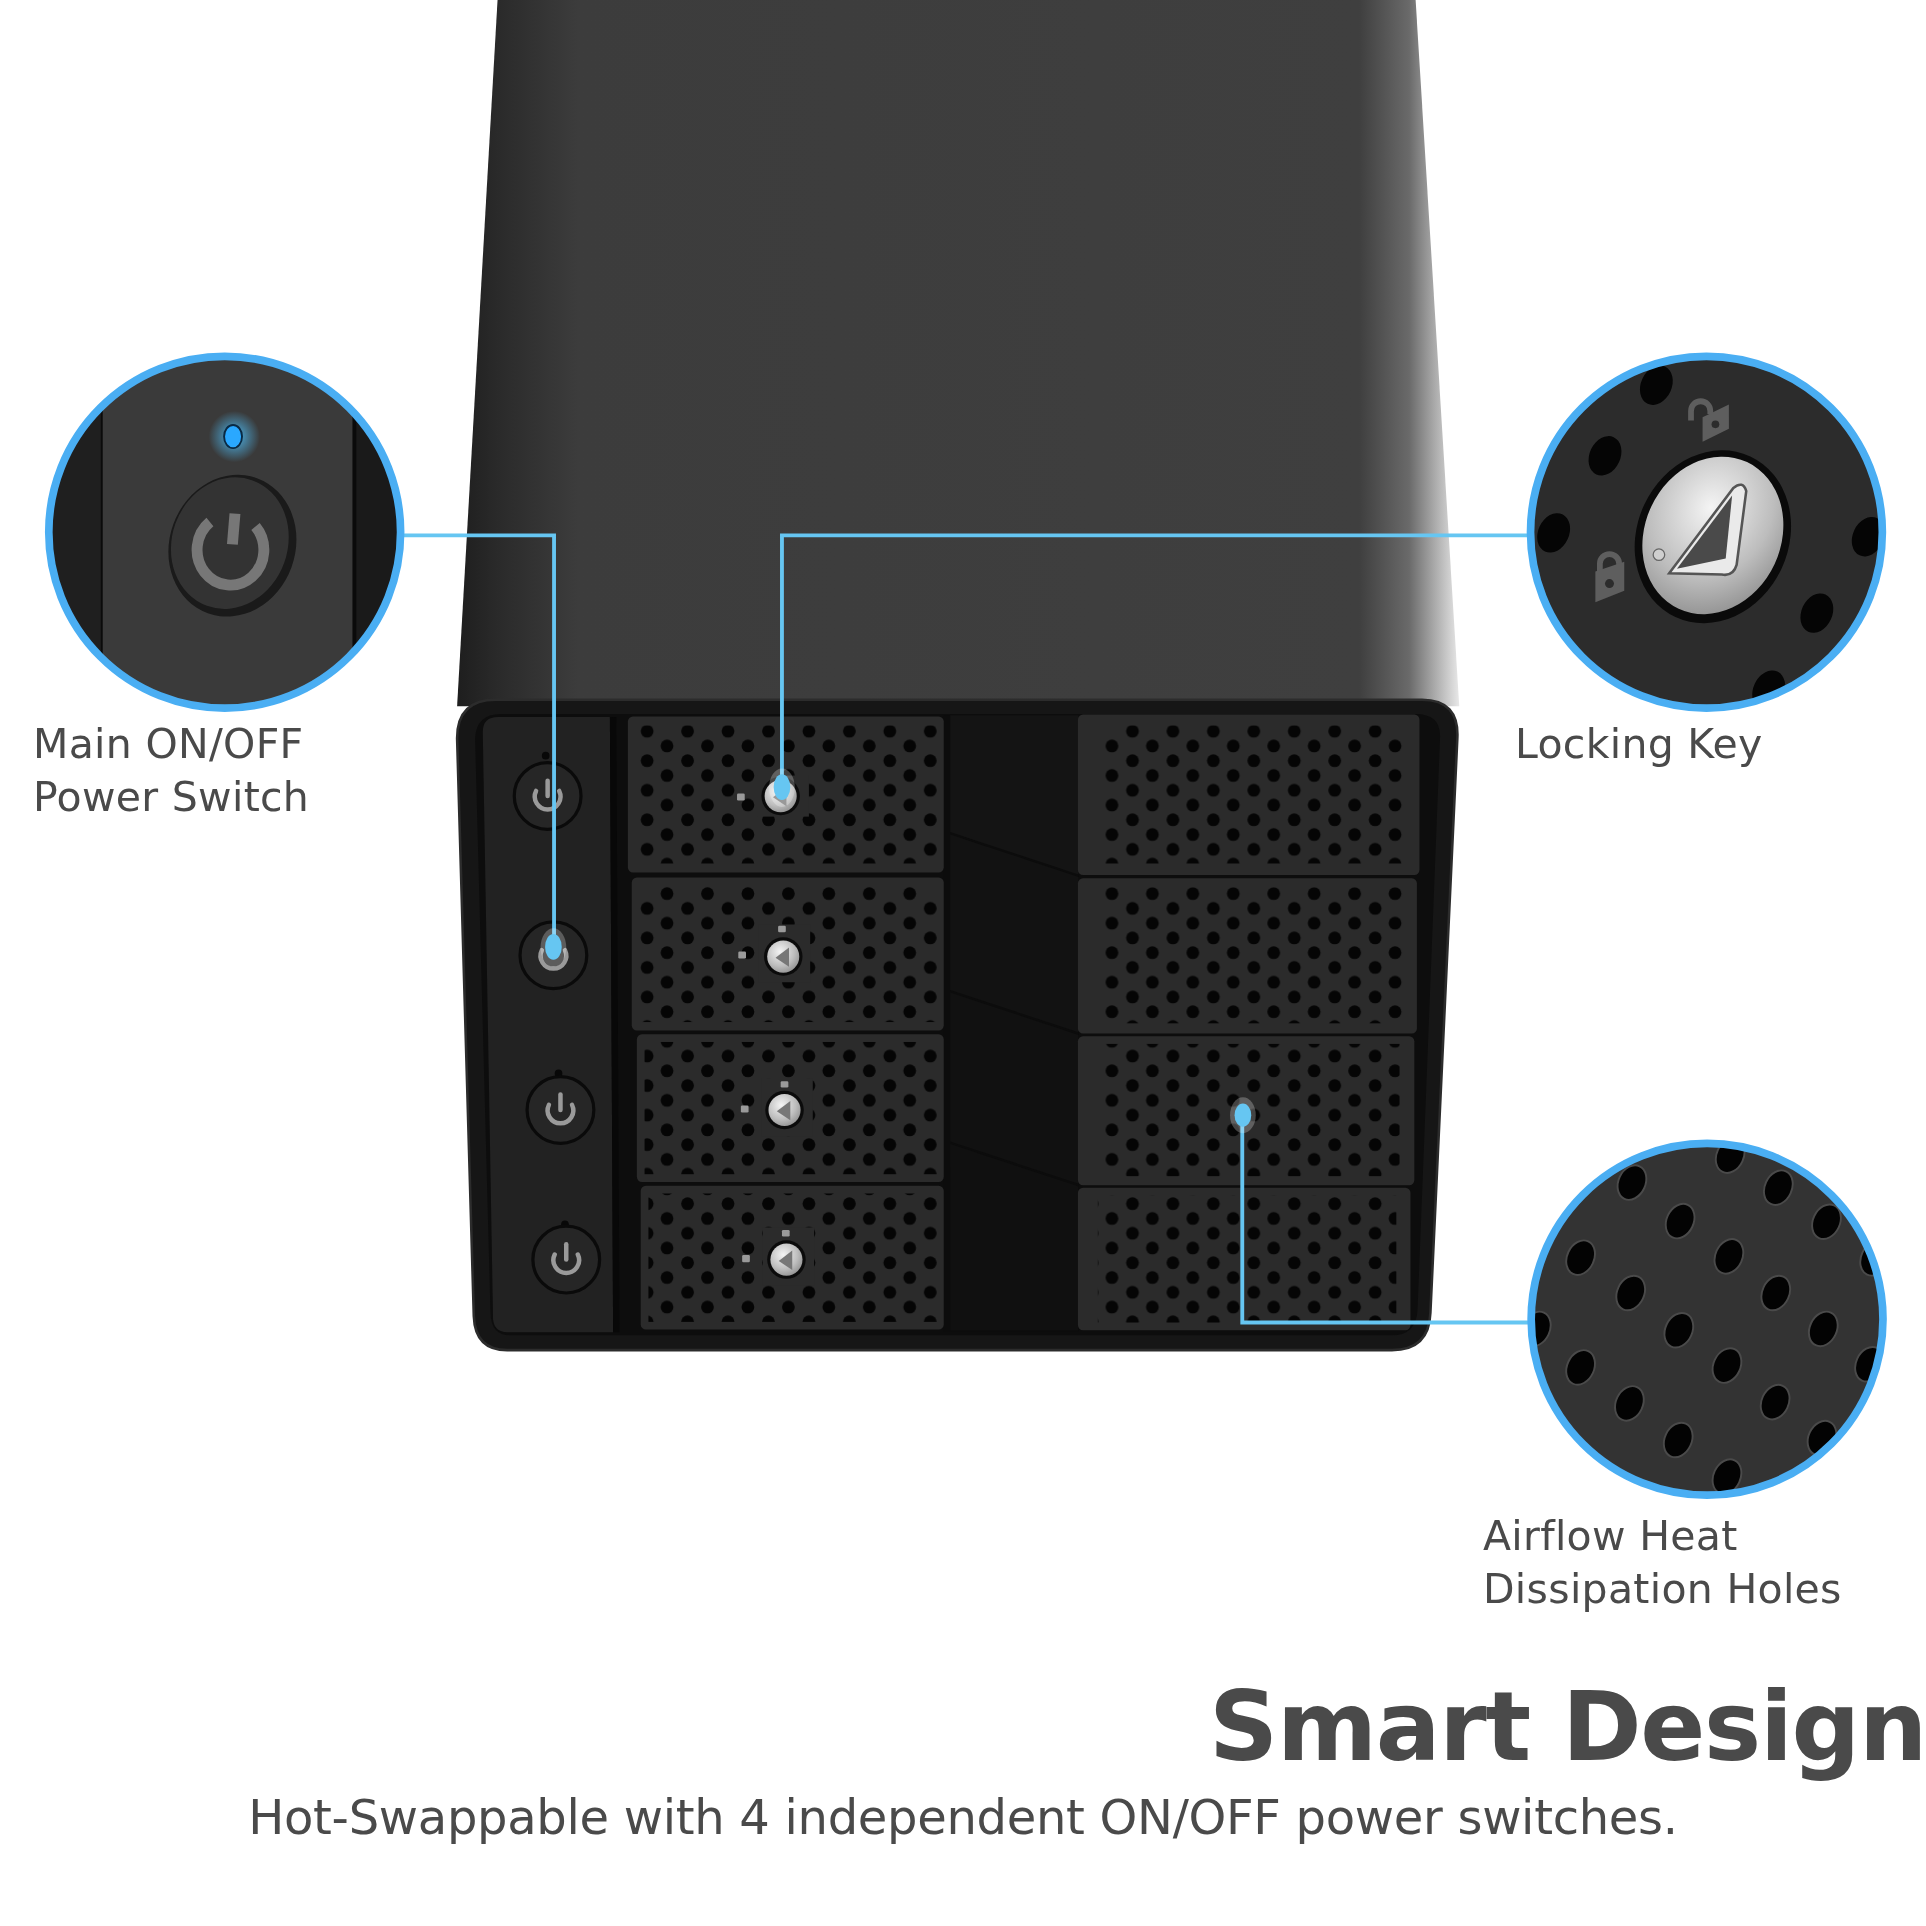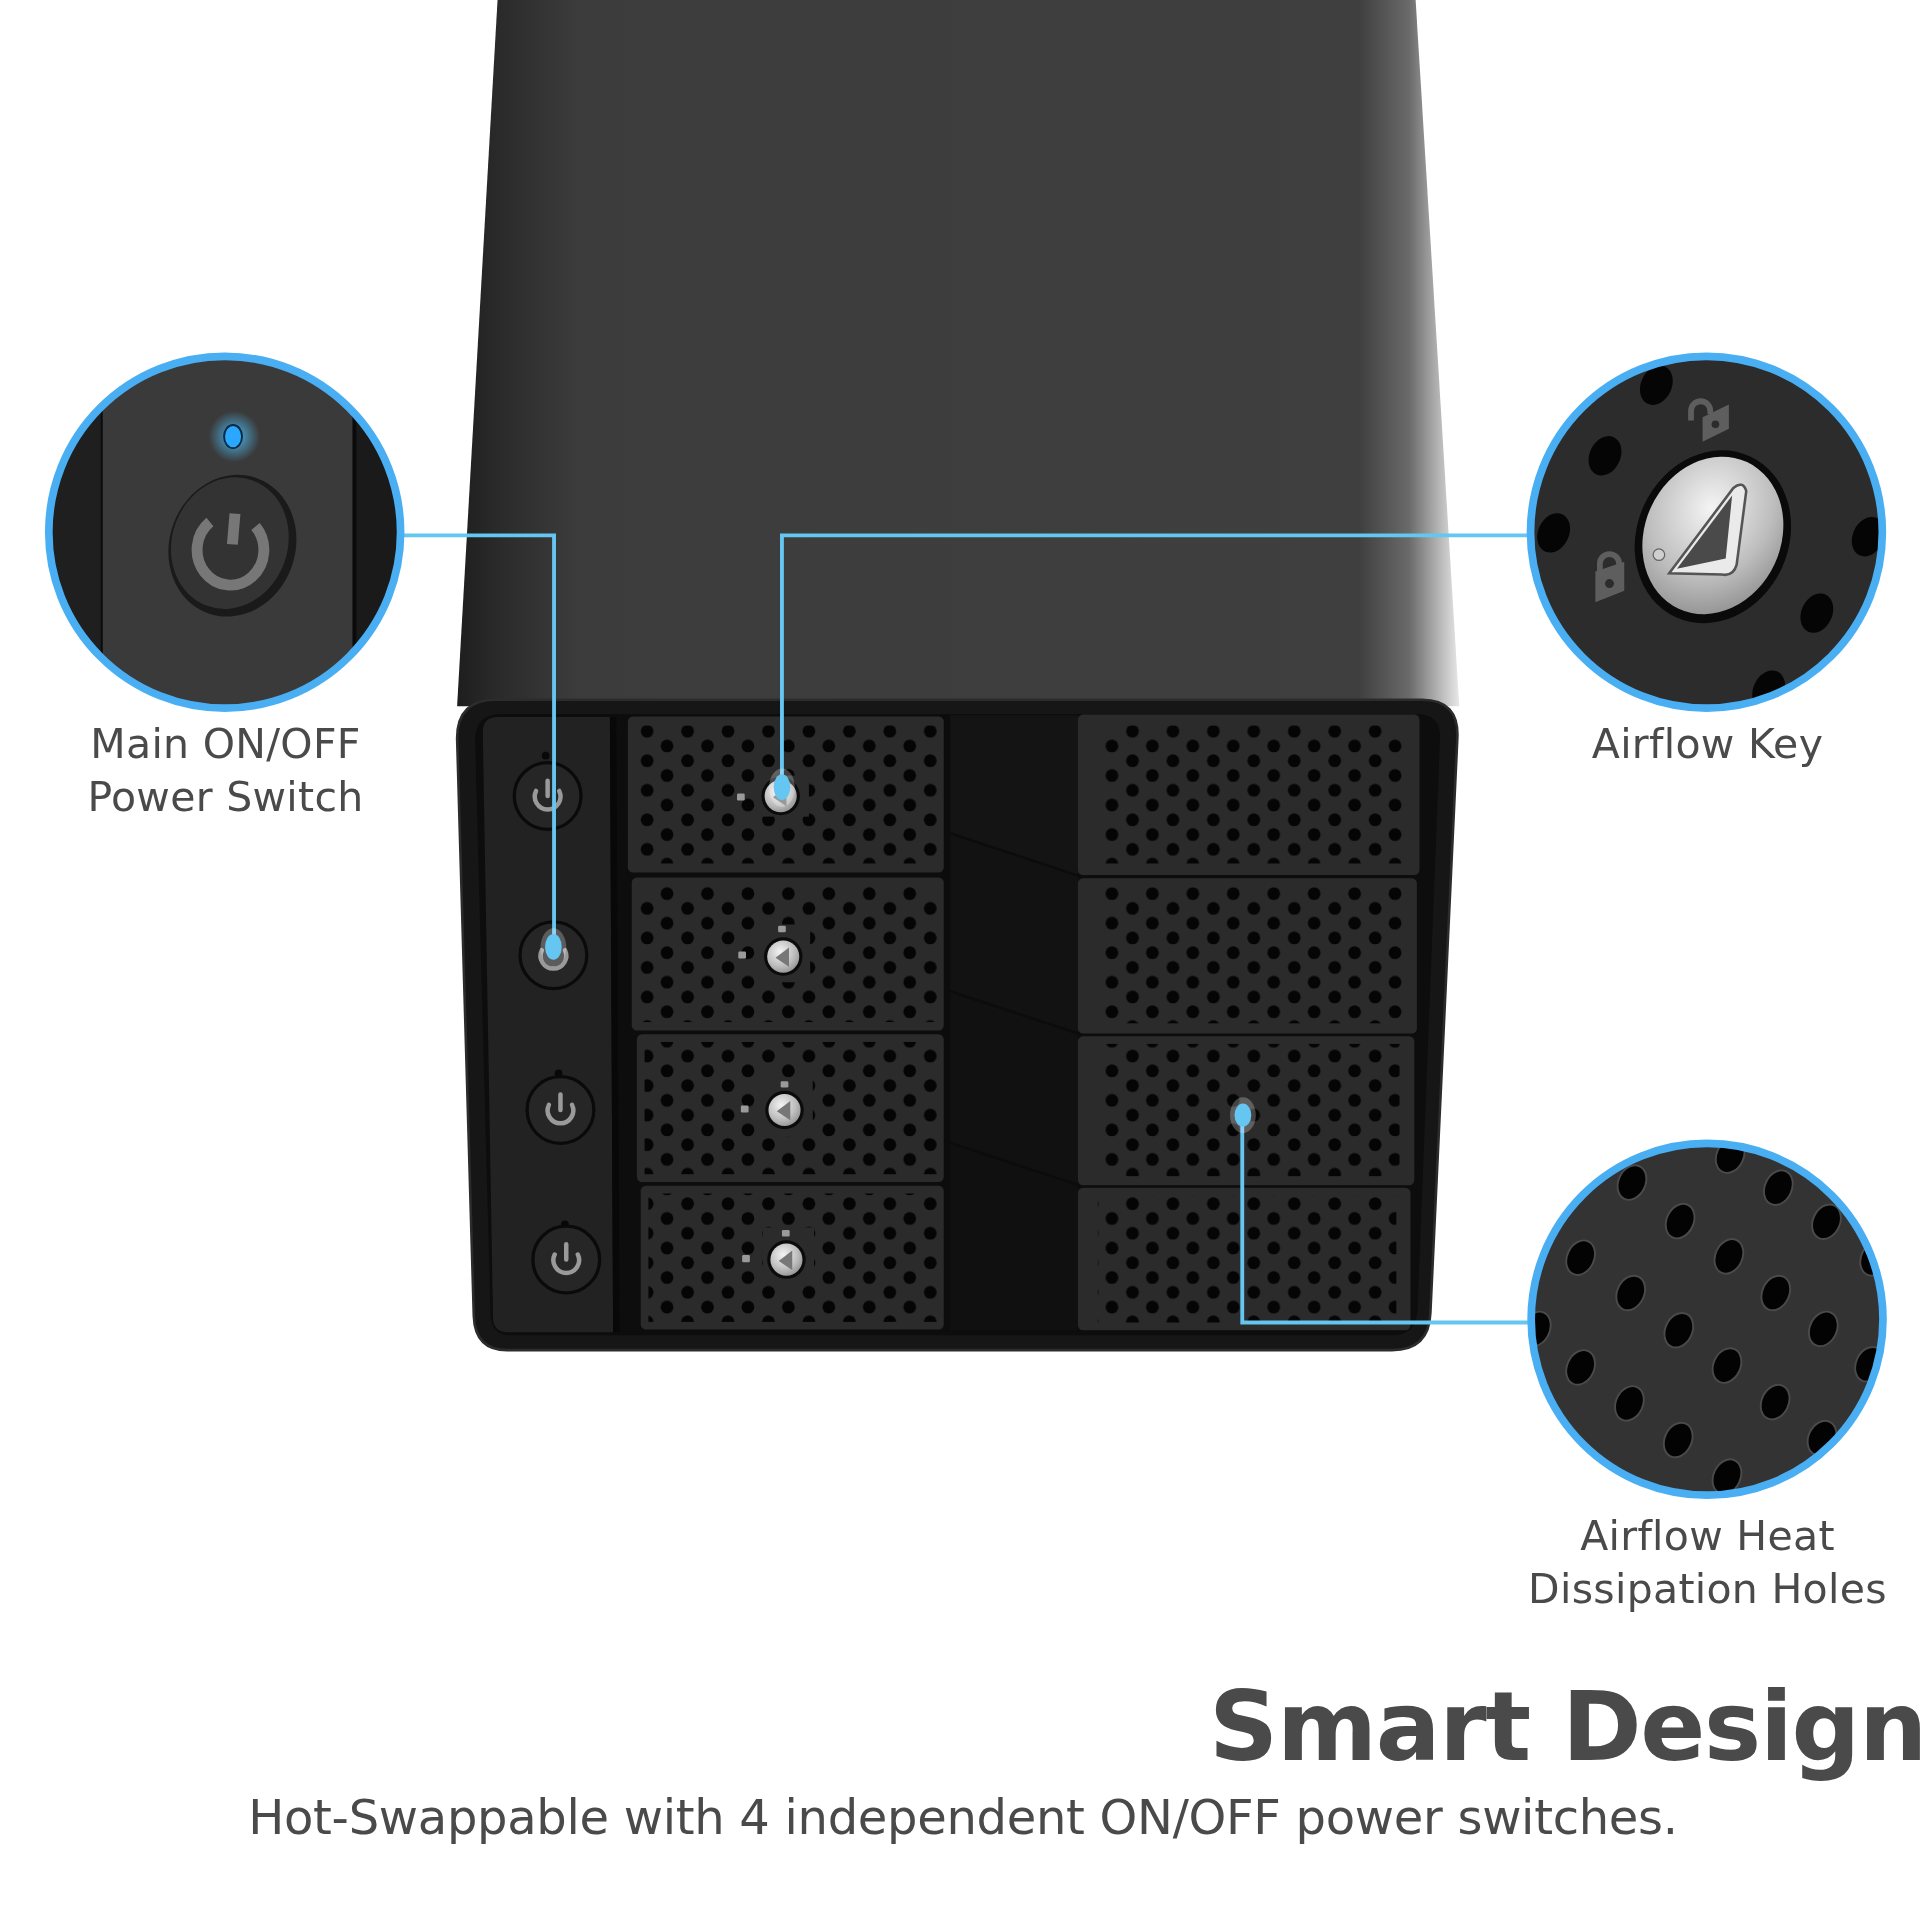--- a/index.html
+++ b/index.html
@@ -1,20 +1,20 @@
 <!DOCTYPE html>
 <html style="font-size:10.3px"><head>
 <meta charset="utf-8">
 <style>
   html, body { margin: 0; padding: 0; background: #ffffff; }
   body { width: 1926px; height: 1926px; position: relative; overflow: hidden;
          font-family: "Liberation Sans", "DejaVu Sans", sans-serif; }
   #stage { position: absolute; left: 0; top: 0; width: 1926px; height: 1926px; }
   .label {
-    position: absolute; text-align: center; color: #4a4a4a;
+    position: absolute; text-align: left; color: #4a4a4a;
     font-family: "DejaVu Sans", "Liberation Sans", sans-serif;
     font-size: 41px; line-height: 53px; letter-spacing: 0.3px; white-space: nowrap;
   }
   .label span { display: block; }
   #label-power { left: 33px; width: 385px; top: 718px; }
   #label-lock  { left: 1515px; width: 385px; top: 718px; }
   #label-air   { left: 1483px; width: 449px; top: 1510px; }
   #title {
     position: absolute; left: 0; width: 1926px; top: 1669px; text-align: right;
     color: #4a4a4a; font-family: "DejaVu Sans", "Liberation Sans", sans-serif;
@@ -284,21 +284,21 @@
     </g>
     <circle cx="2659" cy="2055" r="274" fill="none" stroke="#4aaef3" stroke-width="12"></circle>
   </g>
 </svg>
 
 <div id="label-power" class="label">
   <span>Main ON/OFF</span>
   <span>Power Switch</span>
 </div>
 <div id="label-lock" class="label">
-  <span>Airflow Key</span>
+  <span>Locking Key</span>
 </div>
 <div id="label-air" class="label">
   <span>Airflow Heat</span>
   <span>Dissipation Holes</span>
 </div>
 
 <div id="title">Smart Design</div>
 <div id="subtitle">Hot-Swappable with 4 independent ON/OFF power switches.</div>
 
 

